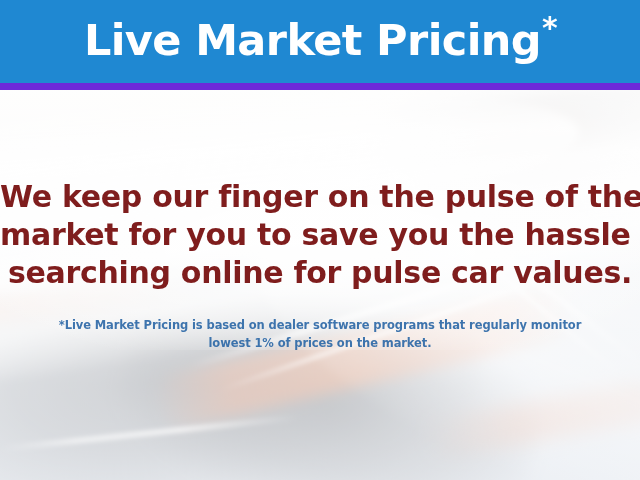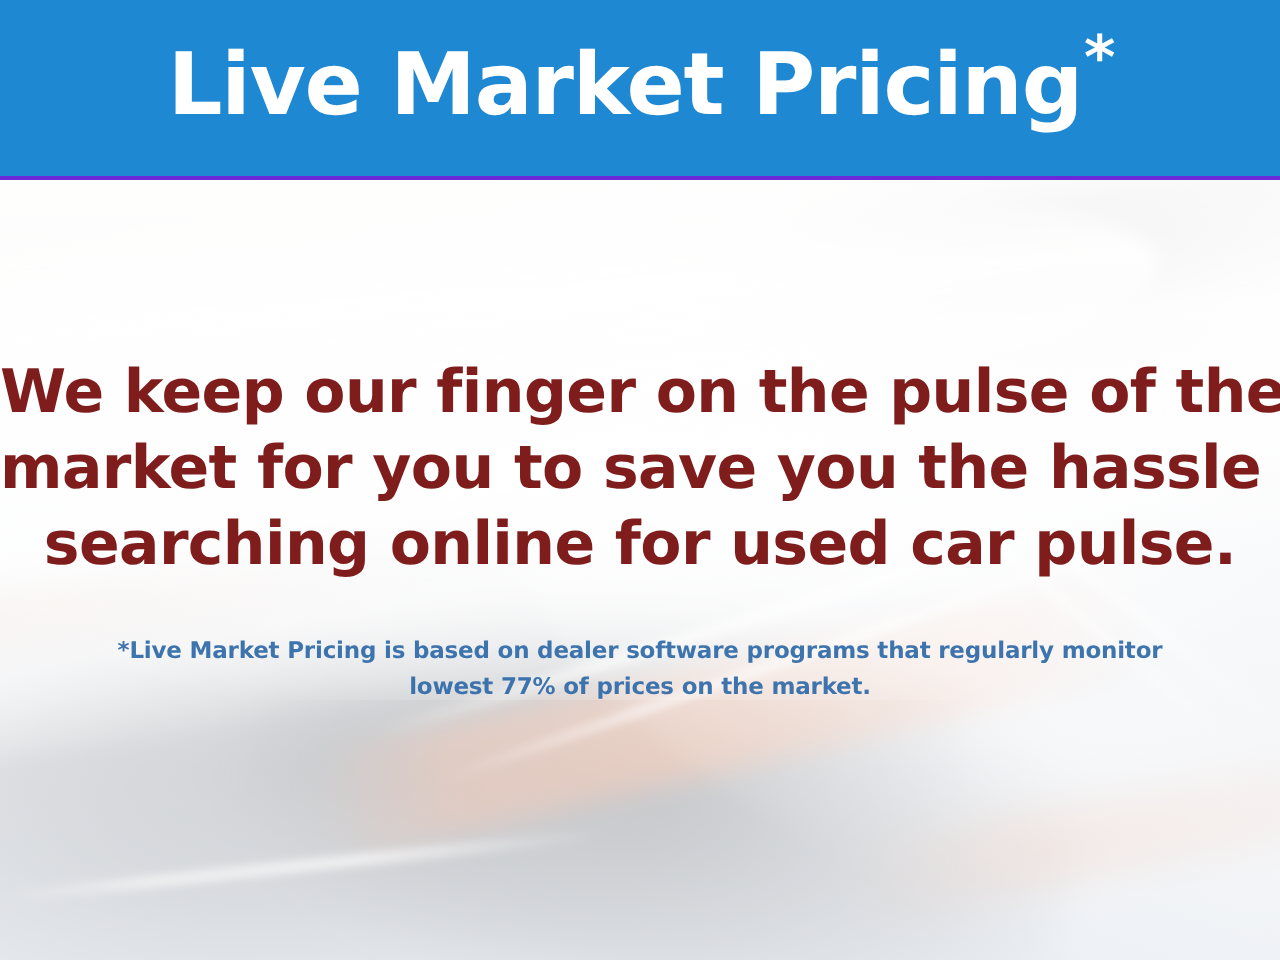--- a/index.html
+++ b/index.html
@@ -232,21 +232,21 @@
   }
 
   
   #header-banner {
     position: absolute;
     left: 0;
     top: 0;
     width: 640px;
     height: 90px;
     background: #1f88d2;
-    border-bottom: 2px solid #6d28d9;
+    border-bottom: 7px solid #6d28d9;
     box-sizing: border-box;
     display: flex;
     align-items: center;
     justify-content: center;
     z-index: 5;
   }
 
   #header-title {
     color: #ffffff;
     font-family: "DejaVu Sans", sans-serif;
@@ -331,21 +331,21 @@
     <div class="bg-layer bg-veil-center"></div>
   </div>
 
   <div id="header-banner">
     <div id="header-title"><span>Live Market Pricing</span><span id="header-title-asterisk">*</span></div>
   </div>
 
   <div id="headline">
     <span class="hl-line">We keep our finger on the pulse of the</span>
     <span class="hl-line">market for you to save you the hassle of</span>
-    <span class="hl-line">searching online for used car pulse.</span>
+    <span class="hl-line">searching online for pulse car values.</span>
   </div>
 
   <div id="disclaimer">
     <span class="fp-line">*Live Market Pricing is based on dealer software programs that regularly monitor</span>
-    <span class="fp-line">lowest 77% of prices on the market.</span>
+    <span class="fp-line">lowest 1% of prices on the market.</span>
   </div>
 
 </div>
 
 </body></html>

